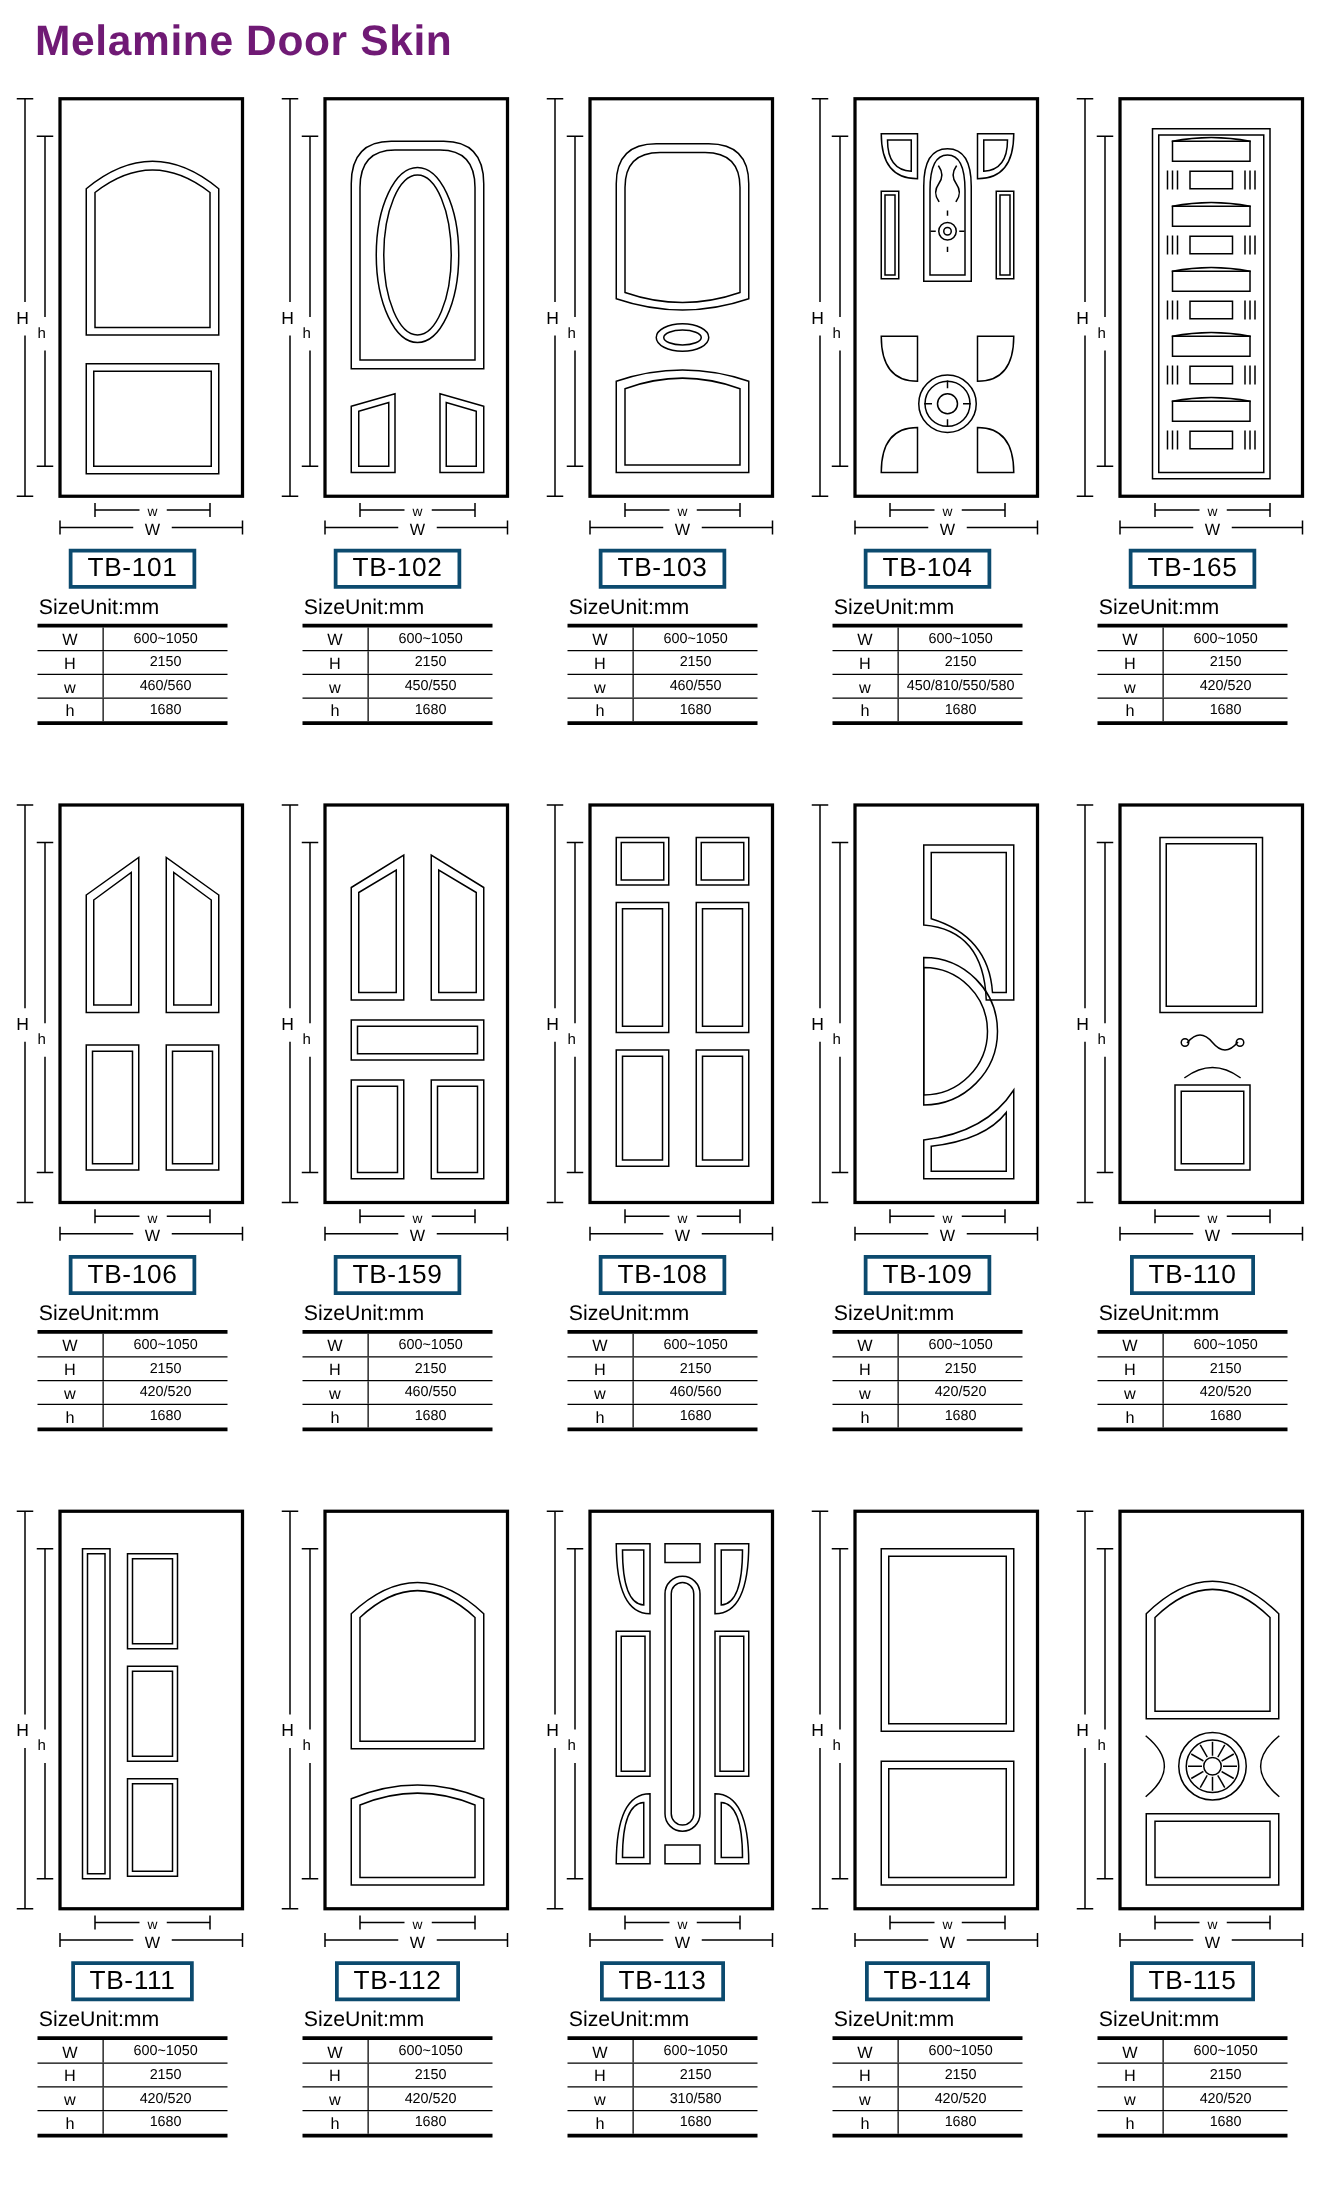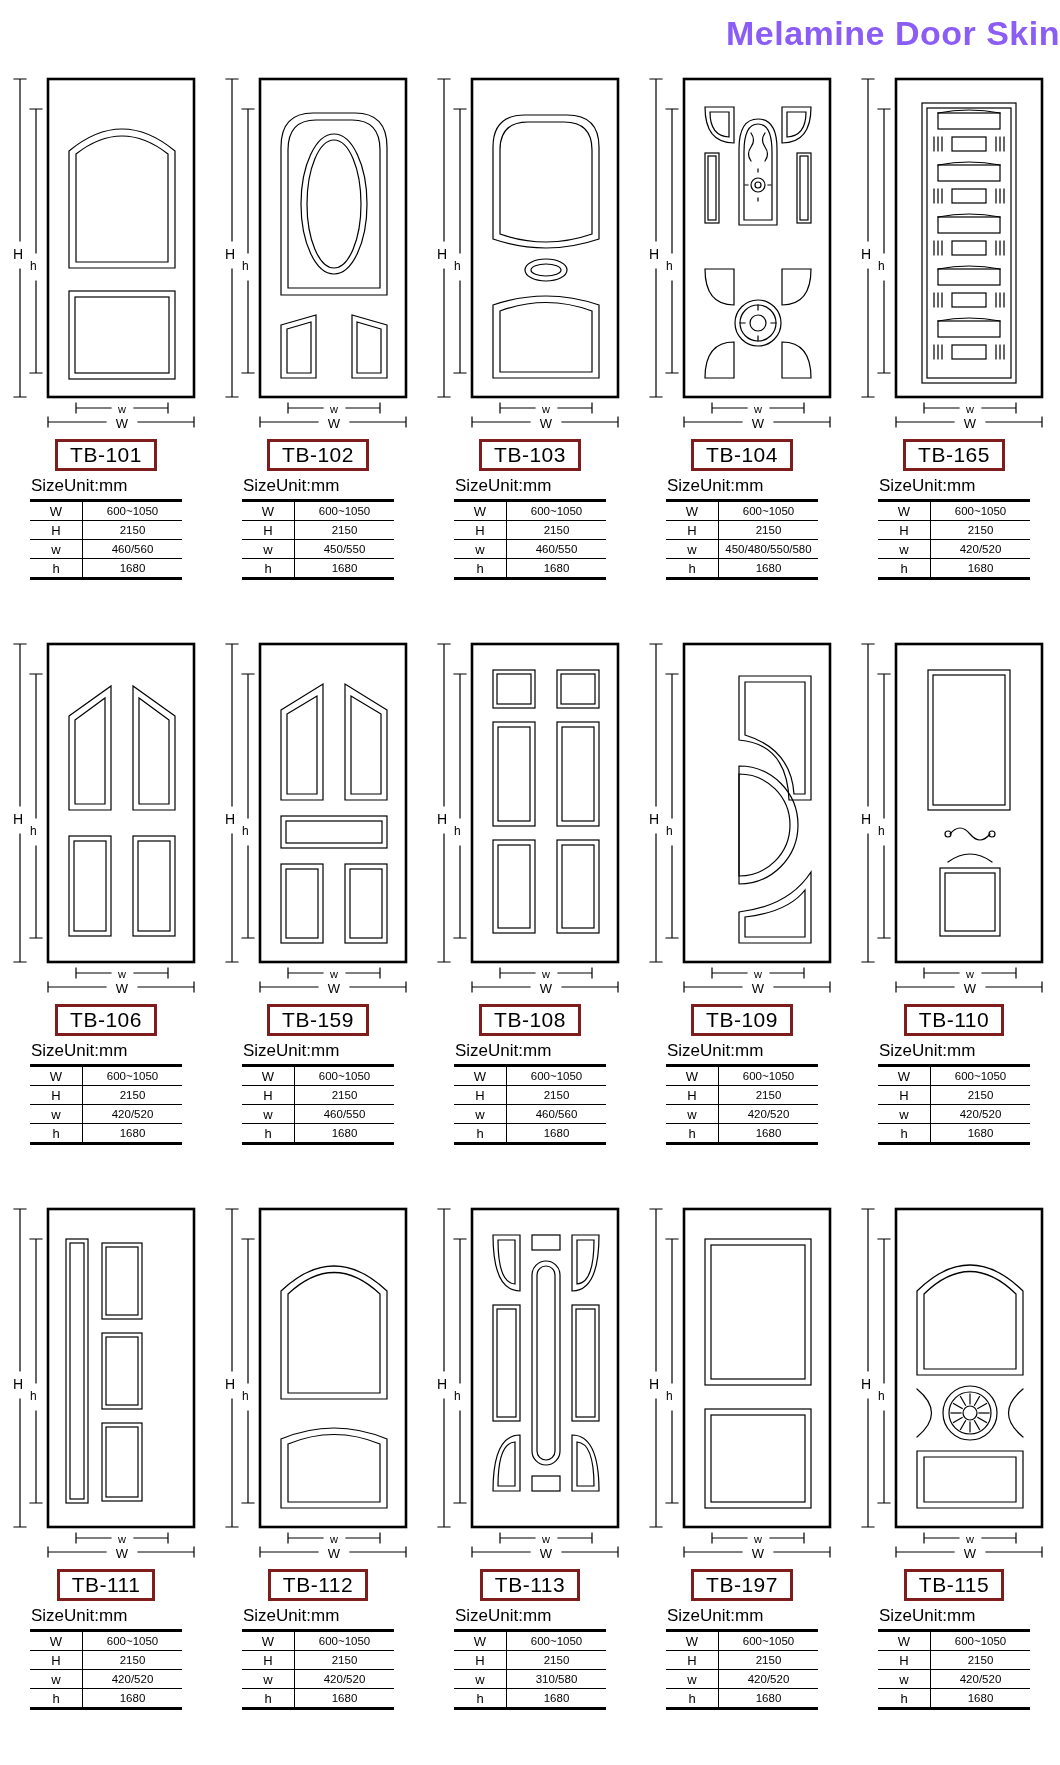--- a/index.html
+++ b/index.html
@@ -22,21 +22,21 @@
     padding-top:2px;
   }
   .card{
     display:flex;
     flex-direction:column;
     align-items:center;
     width:212px;
   }
   .door-svg{display:block;}
   .code-box{
-    border:3px solid #7f1d1d;
+    border:3px solid #0c4a6e;
     background:#fff;
     padding:1px 12px;
     margin:6px 0 5px;
     font-size:21px;
     letter-spacing:0.5px;
     white-space:nowrap;
   }
   .size-table{width:152px;}
   .size-header{
     display:flex;
@@ -64,21 +64,21 @@
   .tcell-value{
     flex:1;
     text-align:center;
     font-size:11.5px;
     padding:3px 0 1px;
   }
 </style>
 </head>
 <body>
 
-<h1 class="page-title" style="color: #8b5cf6; text-align: right;">Melamine Door Skin</h1>
+<h1 class="page-title" style="color: #701a75;">Melamine Door Skin</h1>
 
 <div class="catalog-grid" id="catalog-grid">
   <div class="card">
     <svg class="door-svg" viewBox="0 0 200 360" width="200" height="360" xmlns="http://www.w3.org/2000/svg">
   <g stroke="#000000" fill="none" stroke-width="1.2" stroke-linecap="square">
     <path d="M8,6 H20 M14,6 V168 M14,196 V324 M8,324 H20"></path>
     <path d="M24,36 H36 M30,36 V180 M30,208 V300 M24,300 H36"></path>
     <rect x="42" y="6" width="146" height="318" stroke-width="2.6"></rect>
     <path d="M63,195 V78 Q116,34 169,78 V195 Z"></path>
           <path d="M70,189 V81 Q116,45 162,81 V189 Z"></path>
@@ -277,21 +277,21 @@
         <div class="trow">
           <span class="tcell-label">W</span>
           <span class="tcell-value">600~1050</span>
         </div>
         <div class="trow">
           <span class="tcell-label">H</span>
           <span class="tcell-value">2150</span>
         </div>
         <div class="trow">
           <span class="tcell-label">w</span>
-          <span class="tcell-value">450/480/550/580</span>
+          <span class="tcell-value">450/810/550/580</span>
         </div>
         <div class="trow">
           <span class="tcell-label">h</span>
           <span class="tcell-value">1680</span>
         </div>
       </div>
     </div>
   </div>
 
   <div class="card">
@@ -807,21 +807,21 @@
     <path d="M42,344 V354 M42,349 H100 M132,349 H188 M188,344 V354"></path>
   </g>
   <g fill="#000000">
     <text x="7" y="186" font-size="14">H</text>
     <text x="24" y="197" font-size="12">h</text>
     <text x="116" y="340" font-size="11" text-anchor="middle">w</text>
     <text x="116" y="355" font-size="13" text-anchor="middle">W</text>
   </g>
       </svg>
     <div class="code-box">
-      <span>TB-197</span>
+      <span>TB-114</span>
     </div>
     <div class="size-table">
       <div class="size-header">
         <span>Size</span>
         <span>Unit:mm</span>
       </div>
       <div class="tbody">
         <div class="trow">
           <span class="tcell-label">W</span>
           <span class="tcell-value">600~1050</span>

